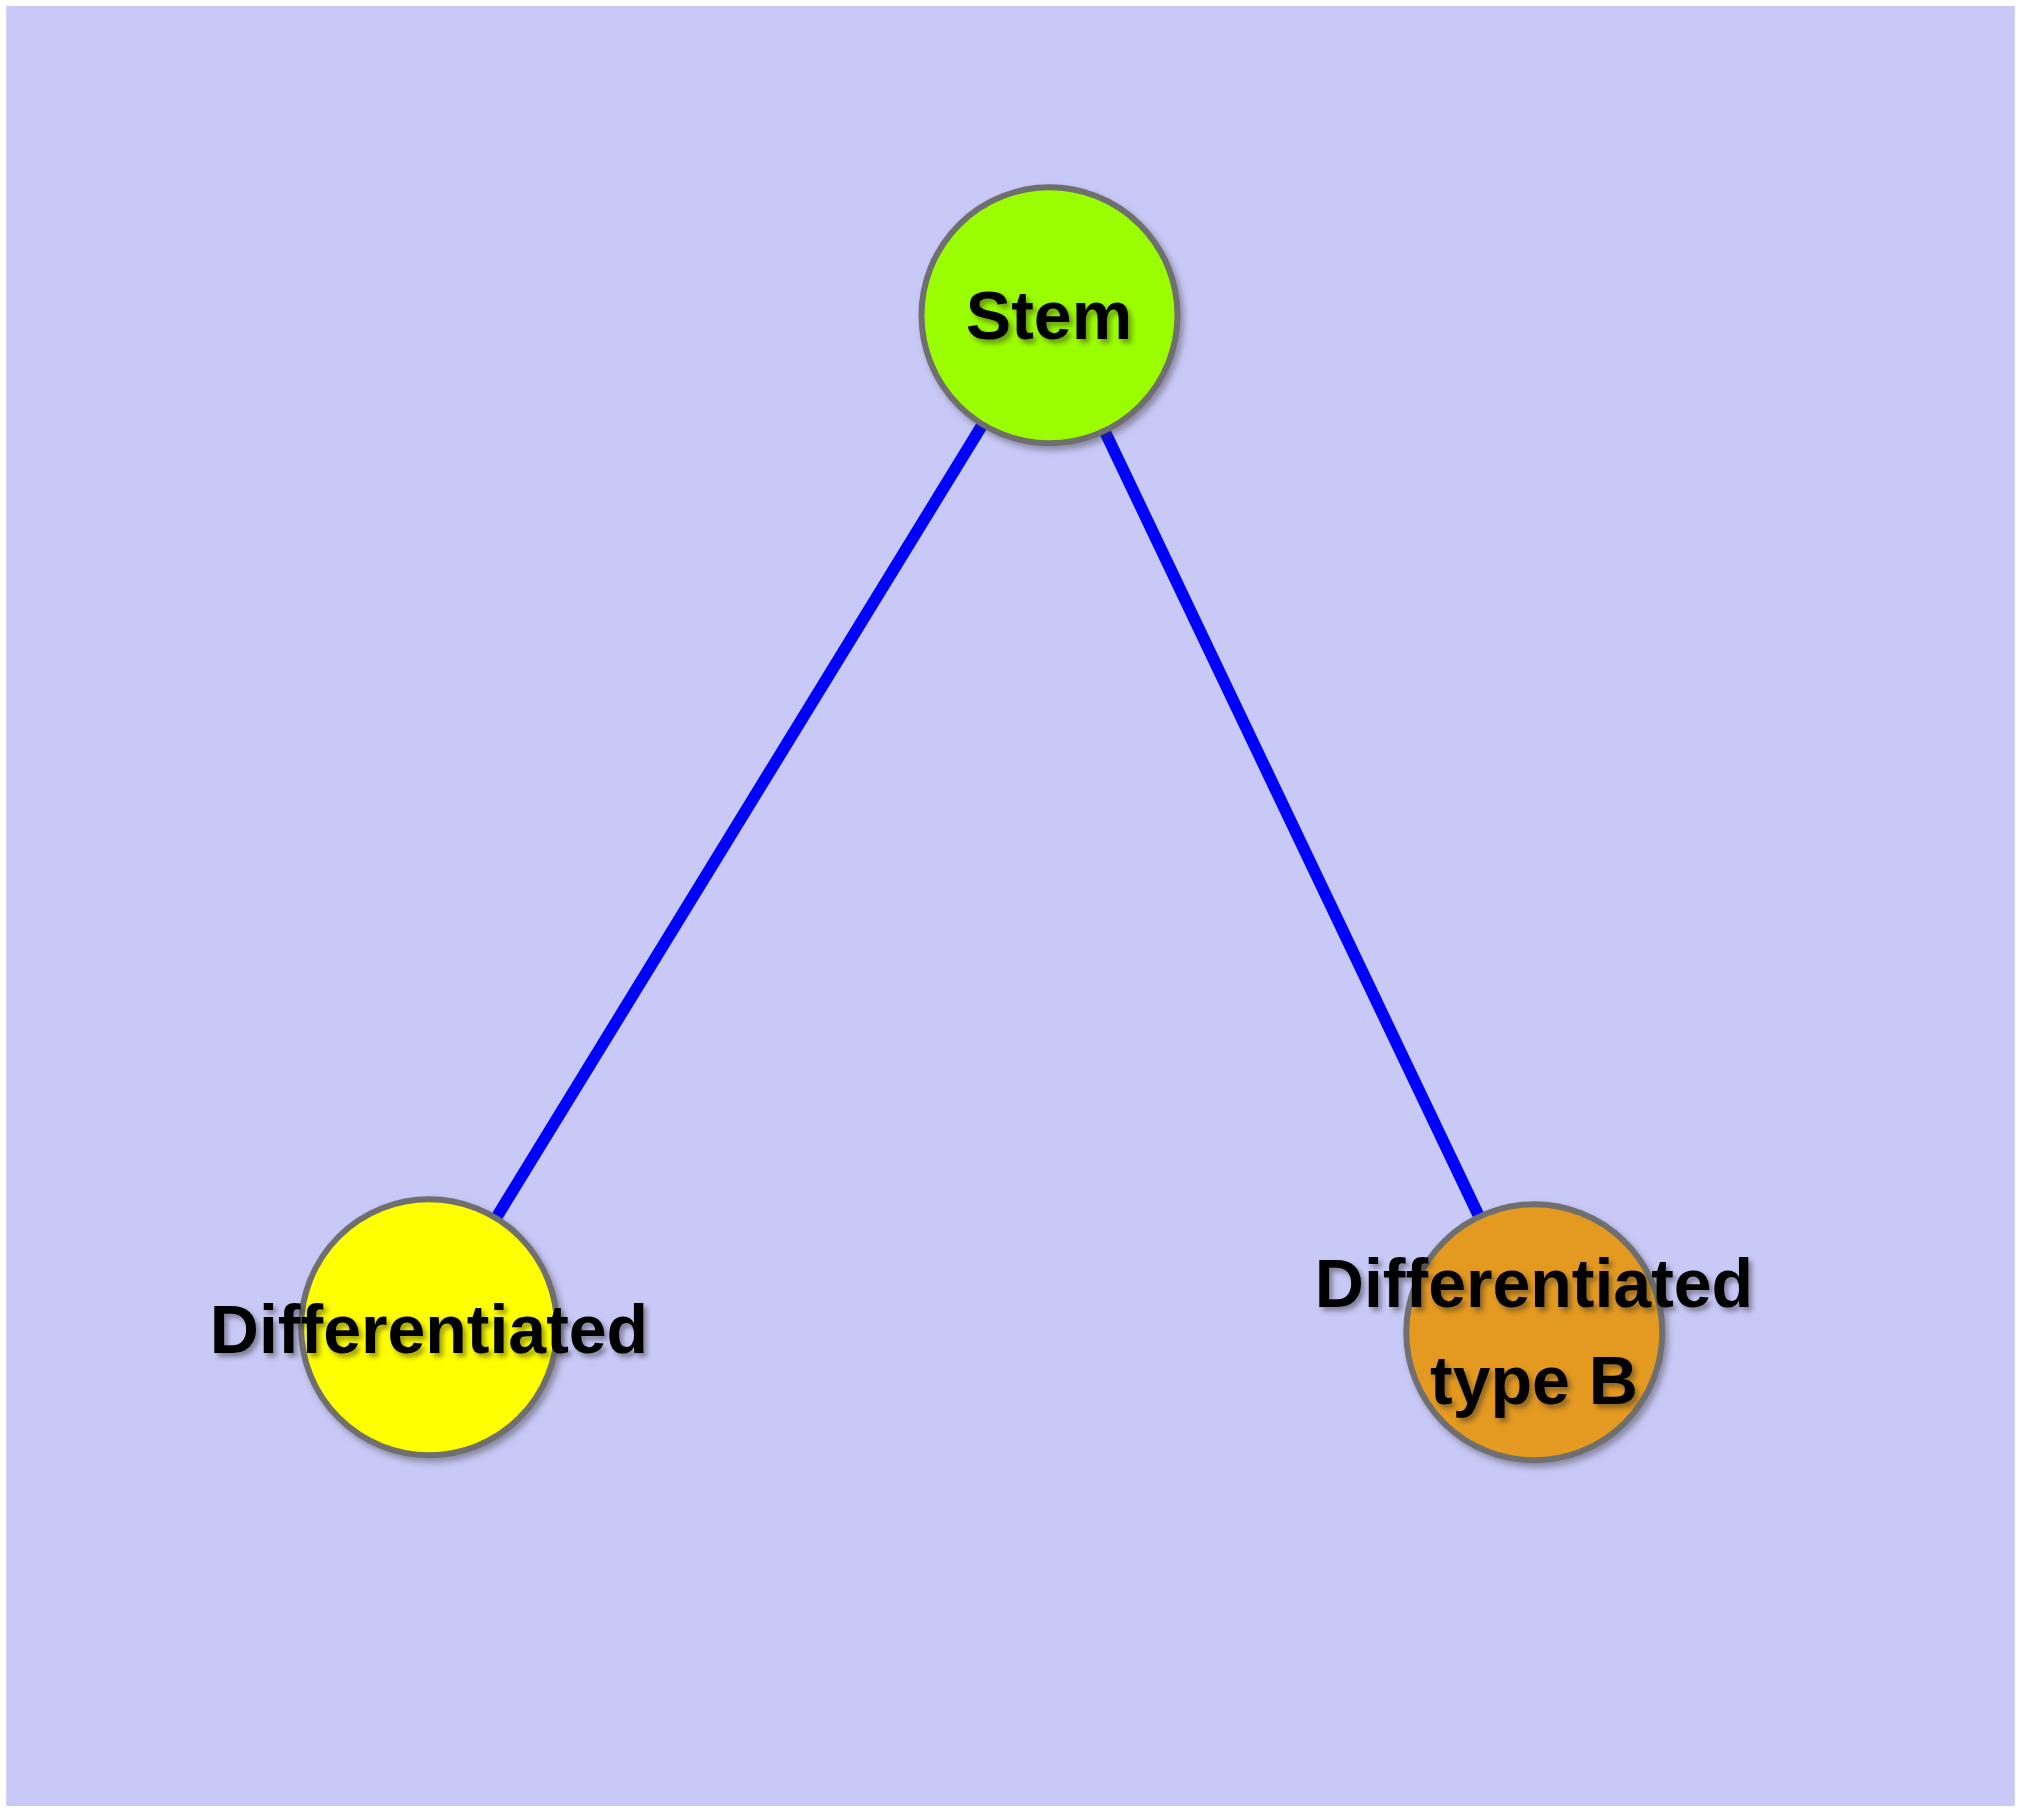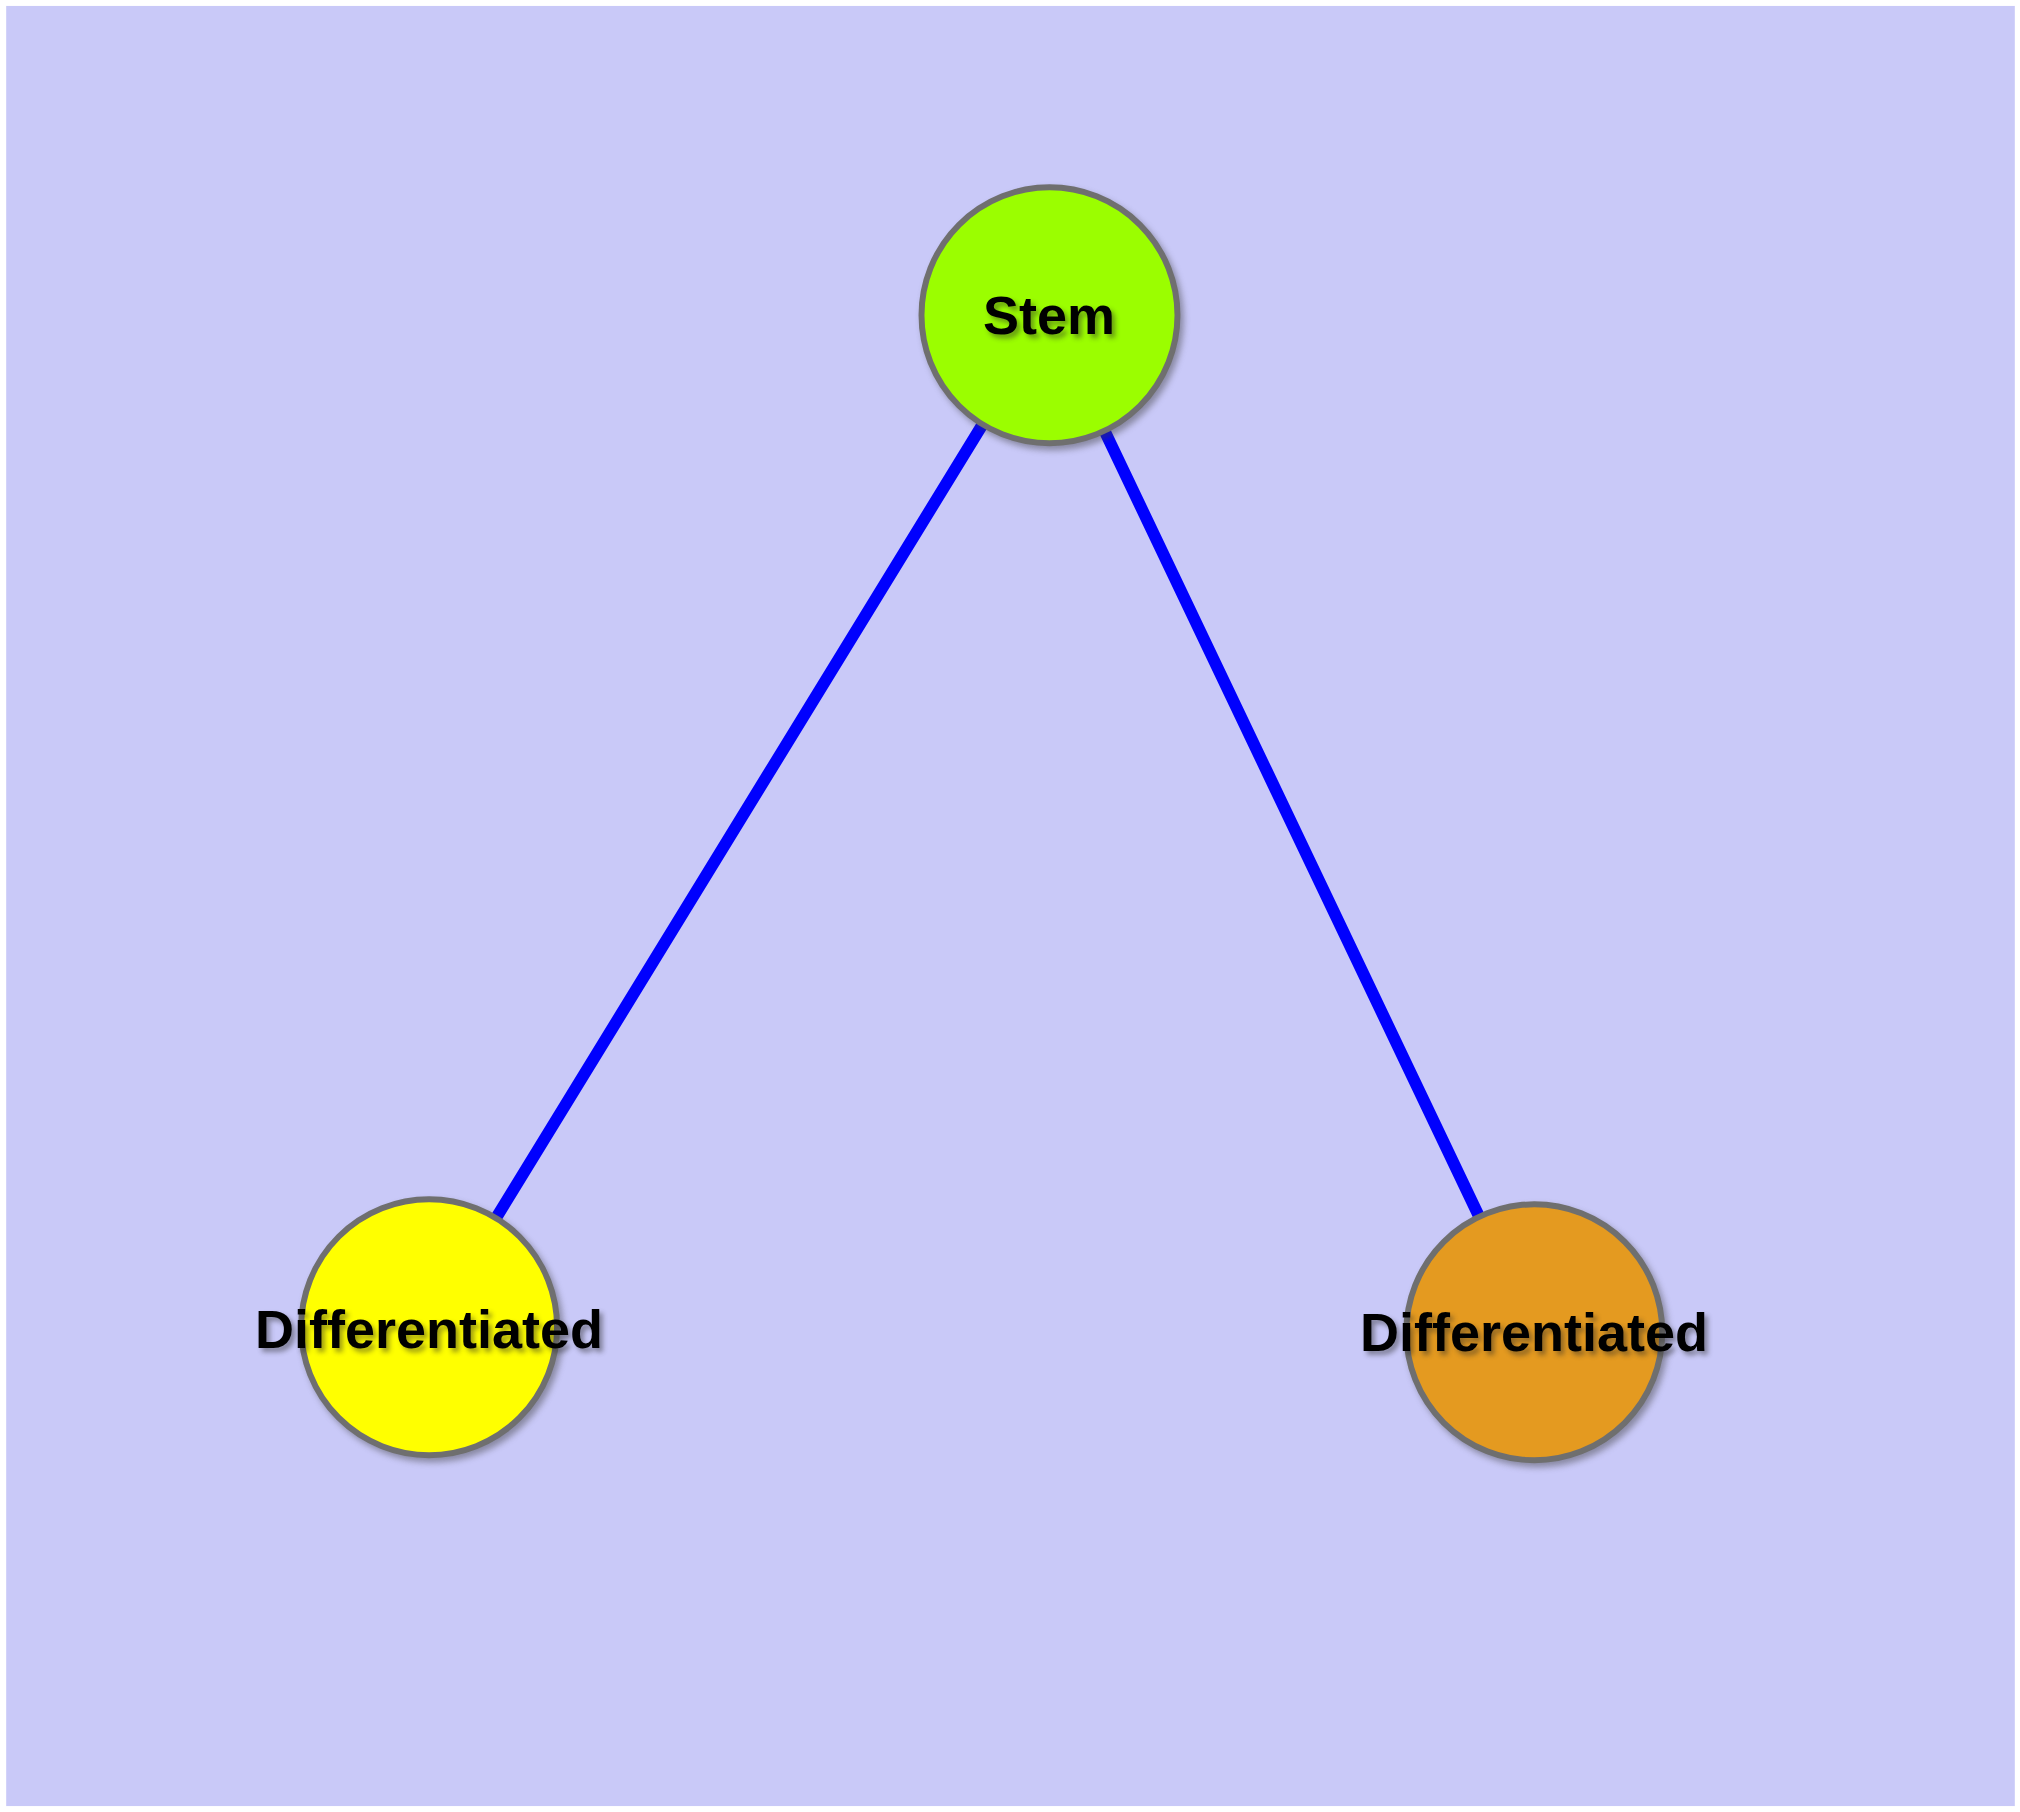--- a/index.html
+++ b/index.html
@@ -26,21 +26,21 @@
   }
   .node-circle {
     stroke-width: 7px;
     filter: drop-shadow(4px 5px 4px rgba(60,60,60,0.45));
   }
   .node-label {
     position: absolute;
     transform: translate(-50%, -50%);
     color: #000000;
     font-weight: 700;
-    font-size: 54px;
+    font-size: 68px;
     line-height: 97px;
     text-align: center;
     white-space: nowrap;
     text-shadow: 3.4px 4.2px 5.1px rgba(40,40,40,0.45);
     pointer-events: none;
   }
 </style>
 </head>
 <body>
 
@@ -59,16 +59,17 @@
   </svg>
 
   <div class="node-label" style="left:1049px; top:315px;">Stem</div>
 
   <div class="node-label" style="left:429px; top:1329px;">
     <div>Differentiated</div>
   </div>
 
   <div class="node-label" style="left:1534px; top:1332px;">
     <div>Differentiated</div>
+    <div>type B</div>
   </div>
 
 </div>
 
 
 </body></html>

